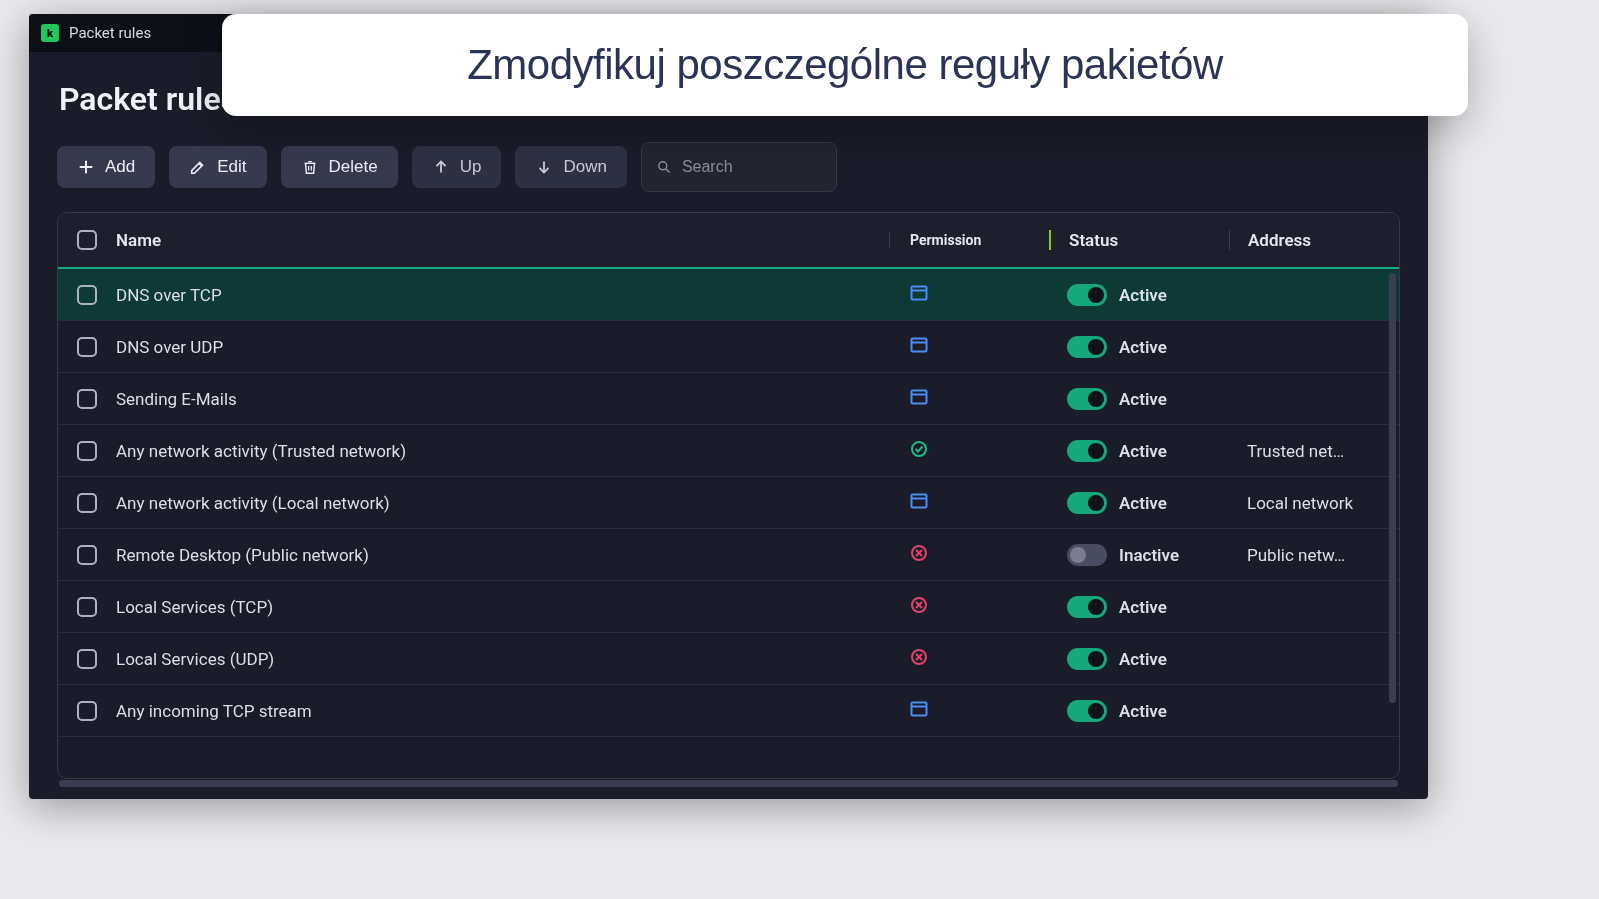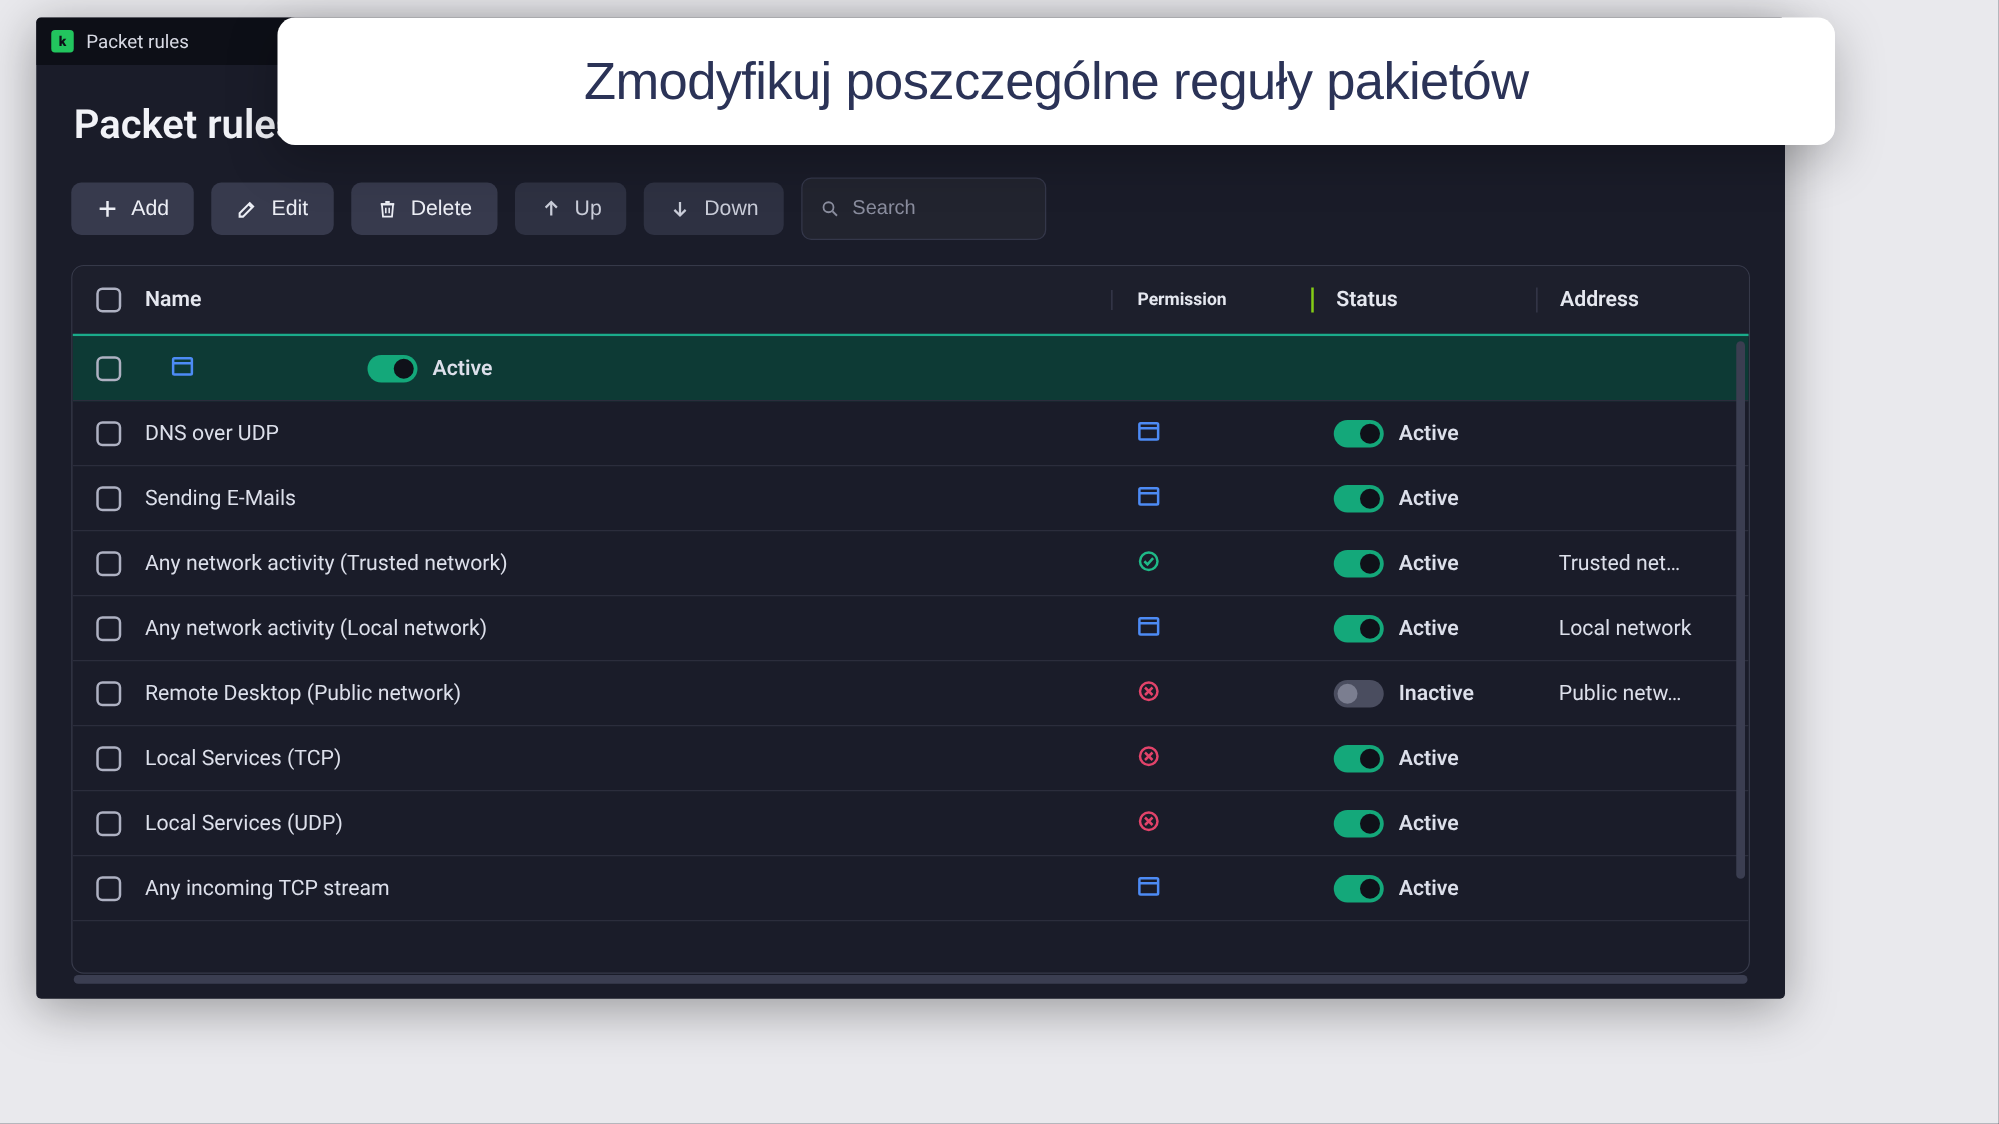--- a/index.html
+++ b/index.html
@@ -280,20 +280,21 @@
       <div class="col-name">Name</div>
       <div class="col-perm">Permission</div>
       <div class="col-status">Status</div>
       <div class="col-addr">Address</div>
     </div>
     <div class="tbody" id="tbody">
         <div class="row selected">
           <div class="col-chk">
             <div class="chkbox"></div>
           </div>
+          <div class="col-name">DNS over TCP</div>
           <div class="col-perm"><span class="perm-icon">
               <svg width="20" height="20" viewBox="0 0 20 20">
                 <rect x="2.5" y="3.5" width="15" height="13" rx="1" fill="none" stroke="#4d8bf5" stroke-width="2"></rect>
                 <line x1="2.5" y1="7.5" x2="17.5" y2="7.5" stroke="#4d8bf5" stroke-width="2"></line>
               </svg>
             </span></div>
           <div class="col-status"><span class="toggle on"></span><span class="status-text">Active</span></div>
           <div class="col-addr"></div>
         </div>
         <div class="row">

